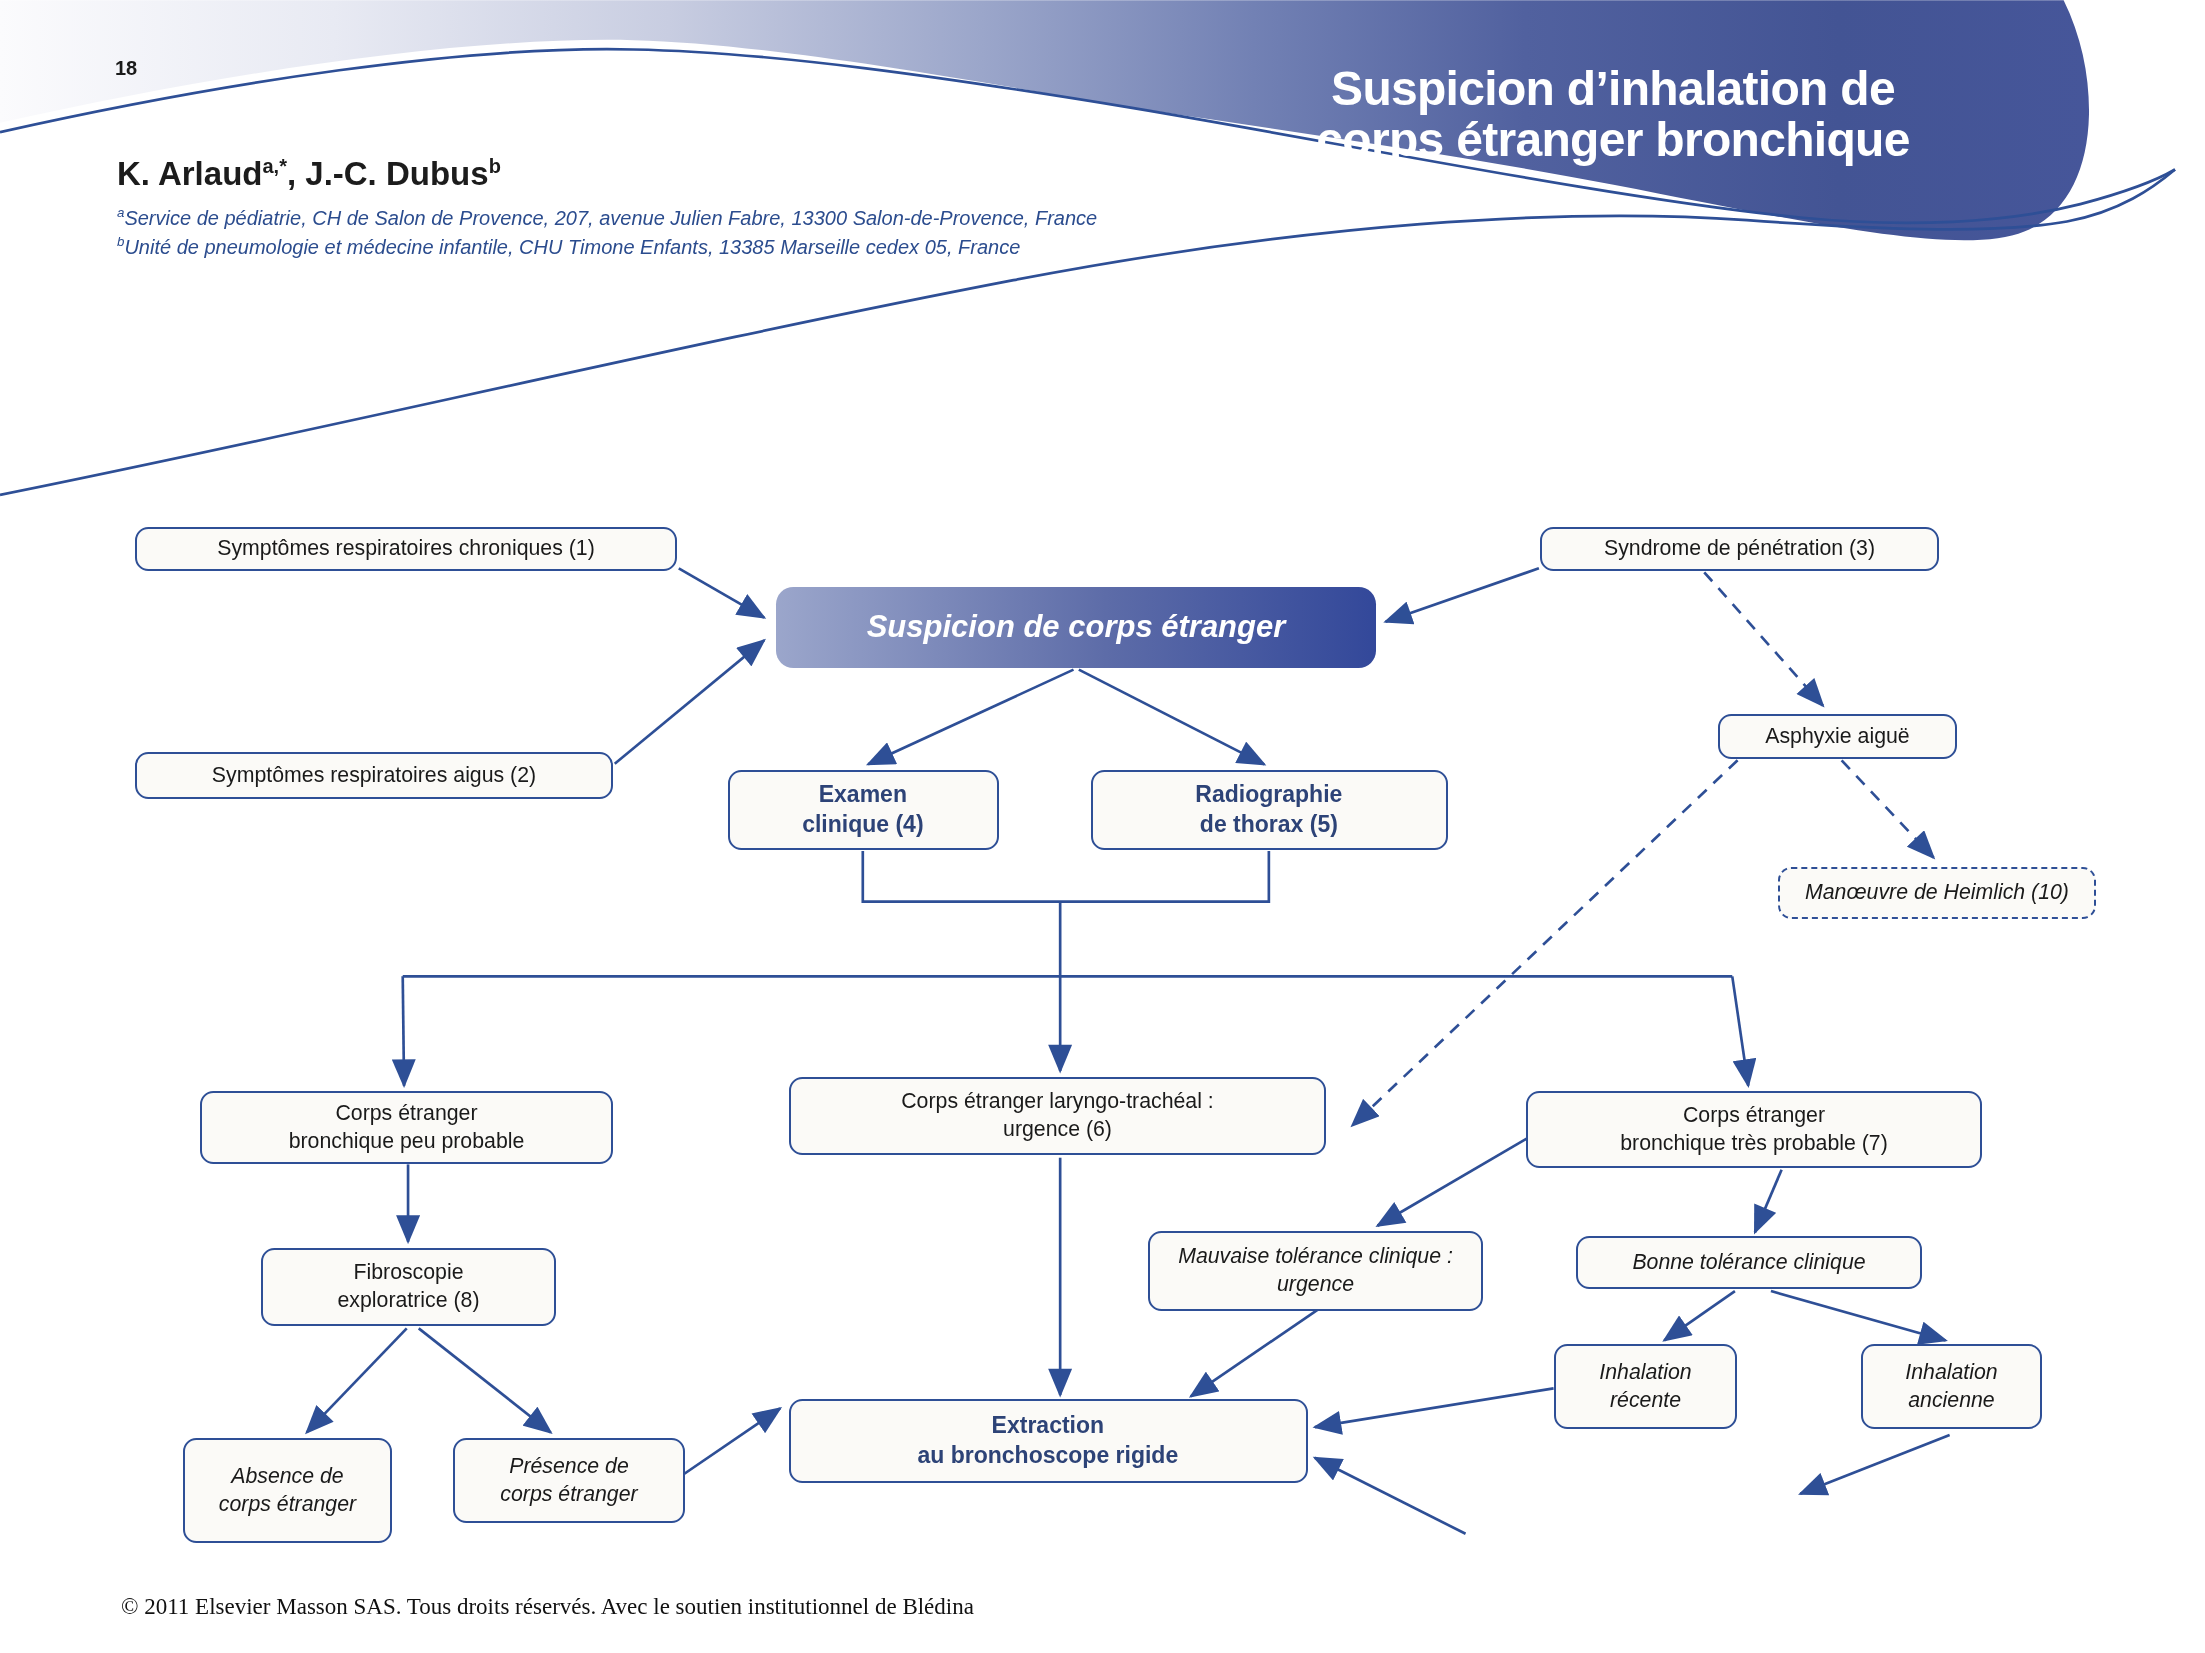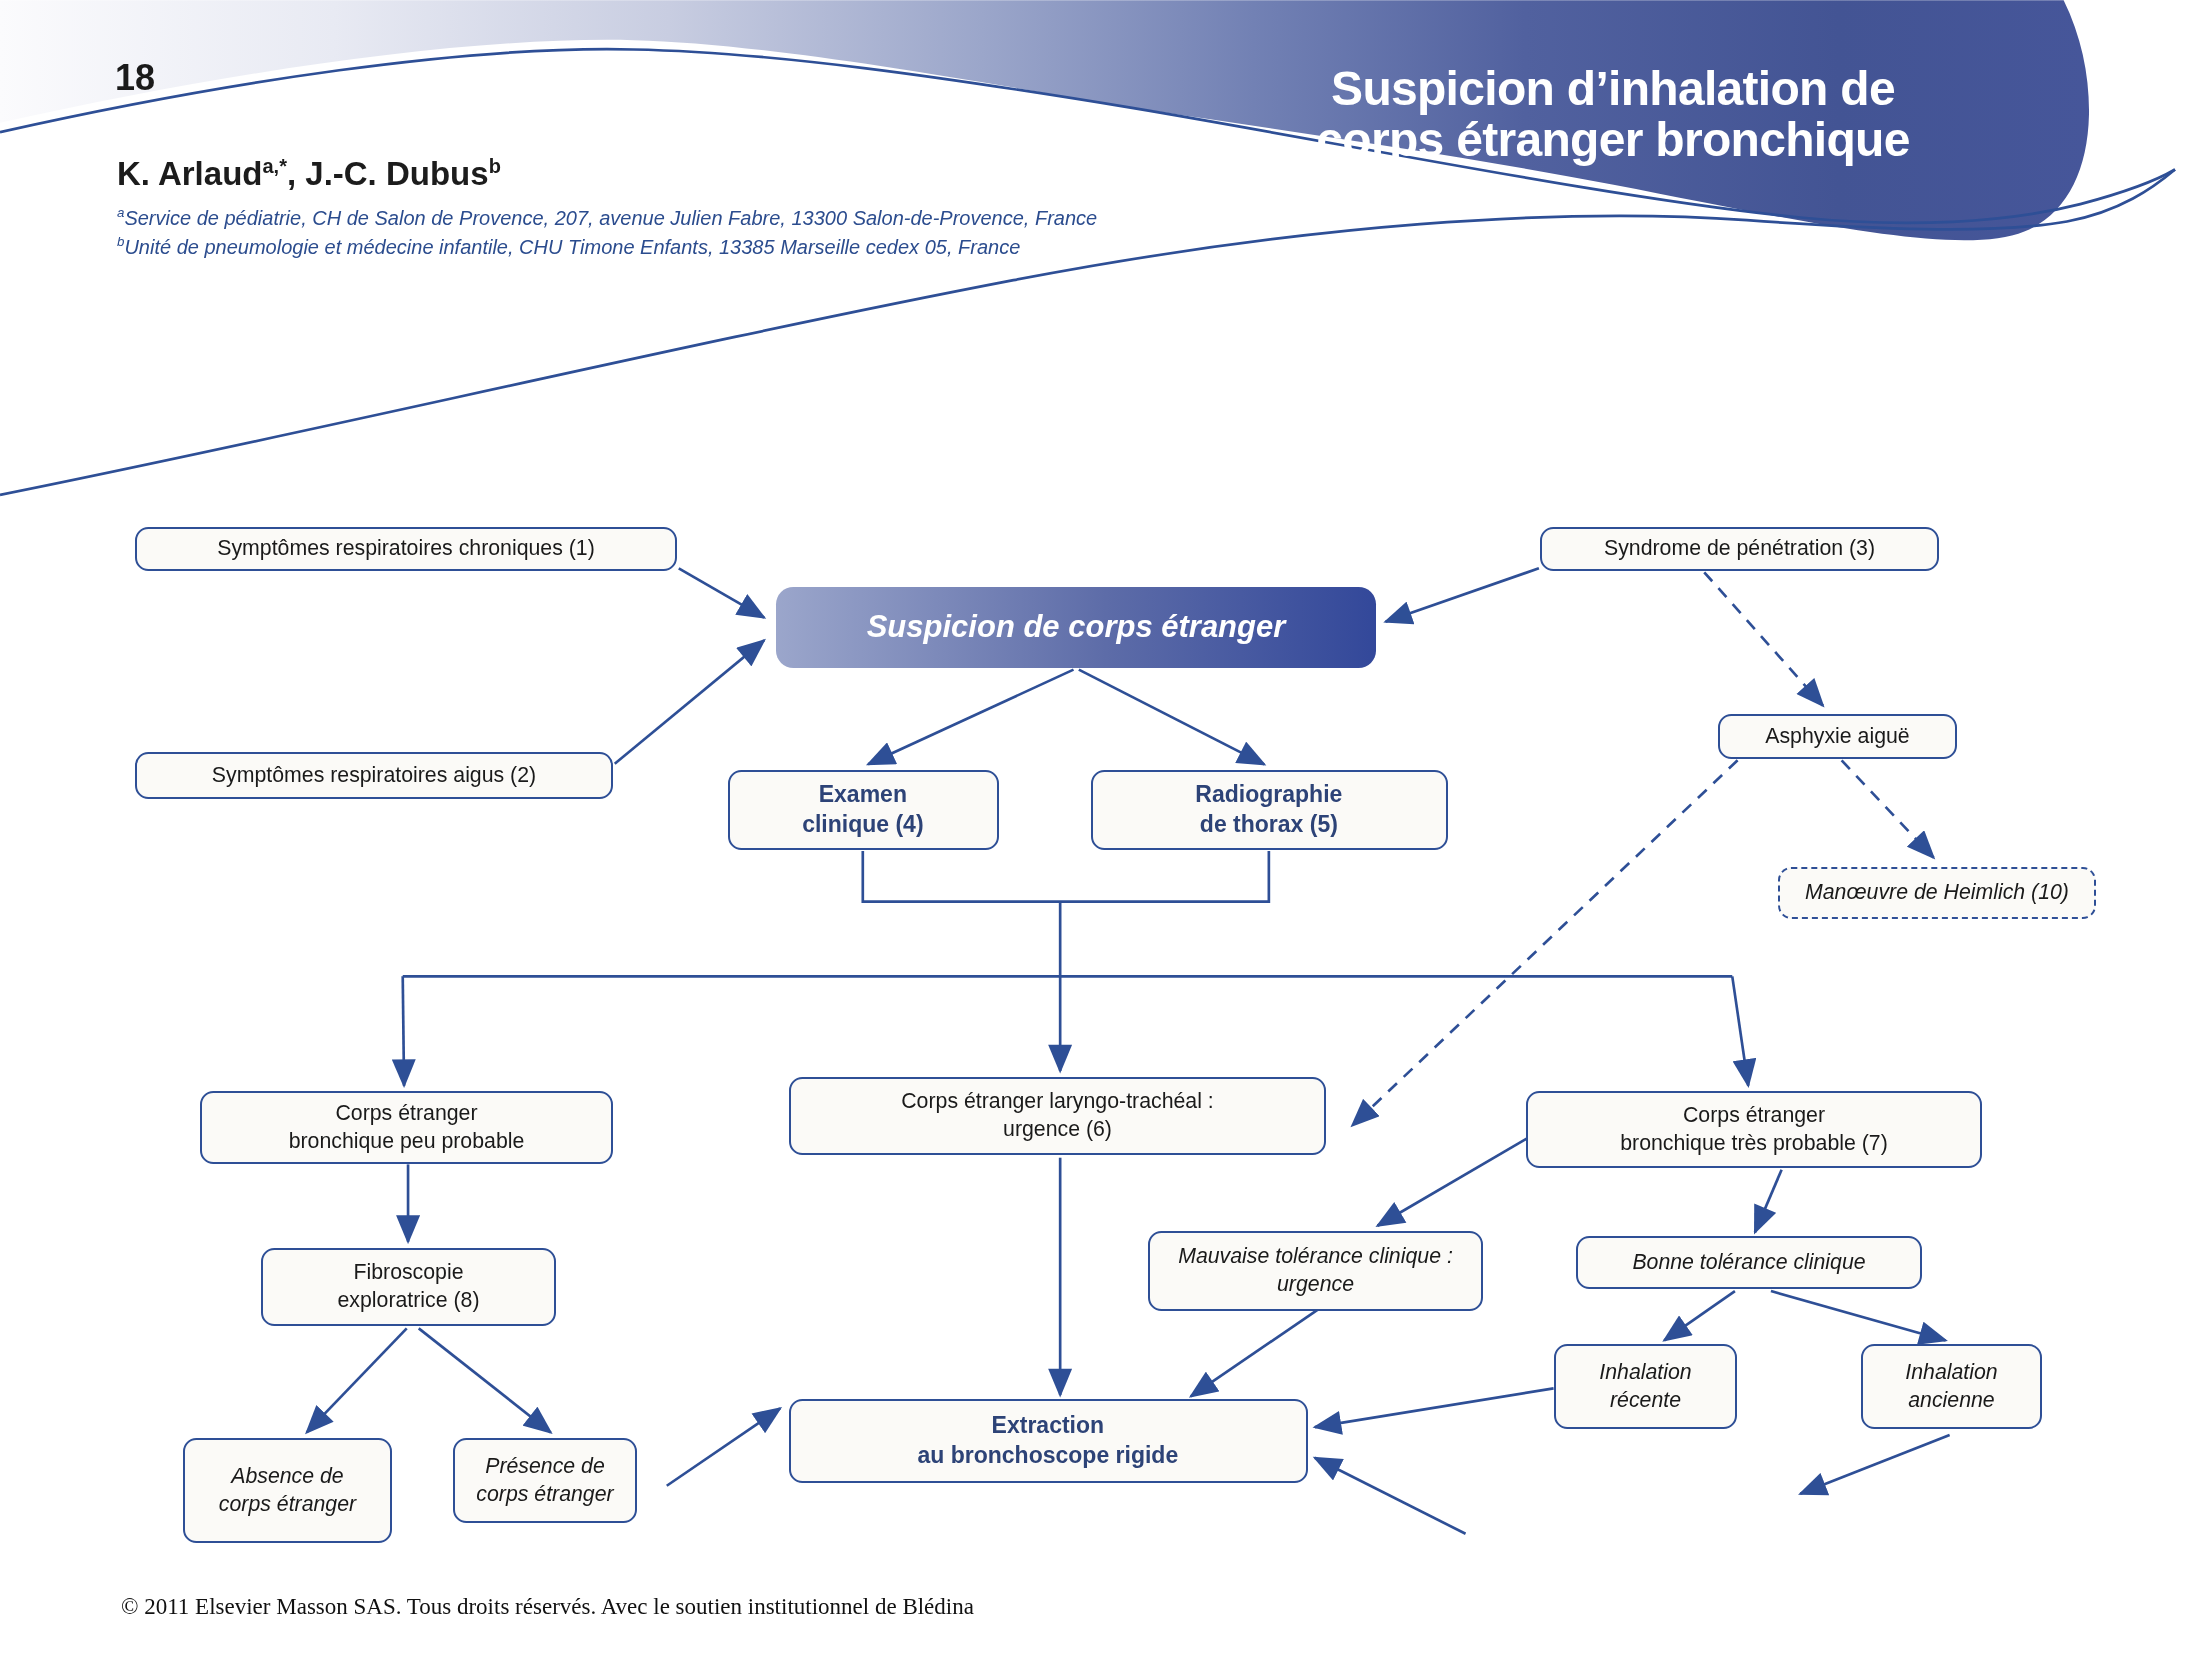--- a/index.html
+++ b/index.html
@@ -10,21 +10,21 @@
     background:#ffffff;
     overflow:hidden;
     font-family:"Liberation Sans", sans-serif;
   }
   svg{display:block;}
   .abs{position:absolute;}
 
   
   #page-number{
     left:115px; top:57px;
-    font-size:36px; font-weight:bold; color:#1a1a1a;text-align:right;
+    font-size:20px; font-weight:bold; color:#1a1a1a;text-align:right;
   }
   #doc-title{
     right:125px; top:64px;
     width:934px;
     text-align:center;
     color:#ffffff;
     font-size:48px; font-weight:bold;
     line-height:1.06;
     letter-spacing:-0.7px;
   }
@@ -209,21 +209,21 @@
 
   <div class="node italic" style="left:1554px;top:1344px;width:183px;height:85px;">Inhalation
 récente</div>
 
   <div class="node italic" style="left:1861px;top:1344px;width:181px;height:85px;">Inhalation
 ancienne</div>
 
   <div class="node italic" style="left:183px;top:1438px;width:209px;height:105px;">Absence de
 corps étranger</div>
 
-  <div class="node italic" style="left:453px;top:1438px;width:184px;height:85px;">Présence de
+  <div class="node italic" style="left:453px;top:1438px;width:232px;height:85px;">Présence de
 corps étranger</div>
 
   <div class="node blue-bold" style="left:789px;top:1399px;width:519px;height:84px;">Extraction
 au bronchoscope rigide</div>
 
 
   <div id="footer-text" class="abs">© 2011 Elsevier Masson SAS. Tous droits réservés. Avec le soutien institutionnel de Blédina</div>
 
 </div>
 

